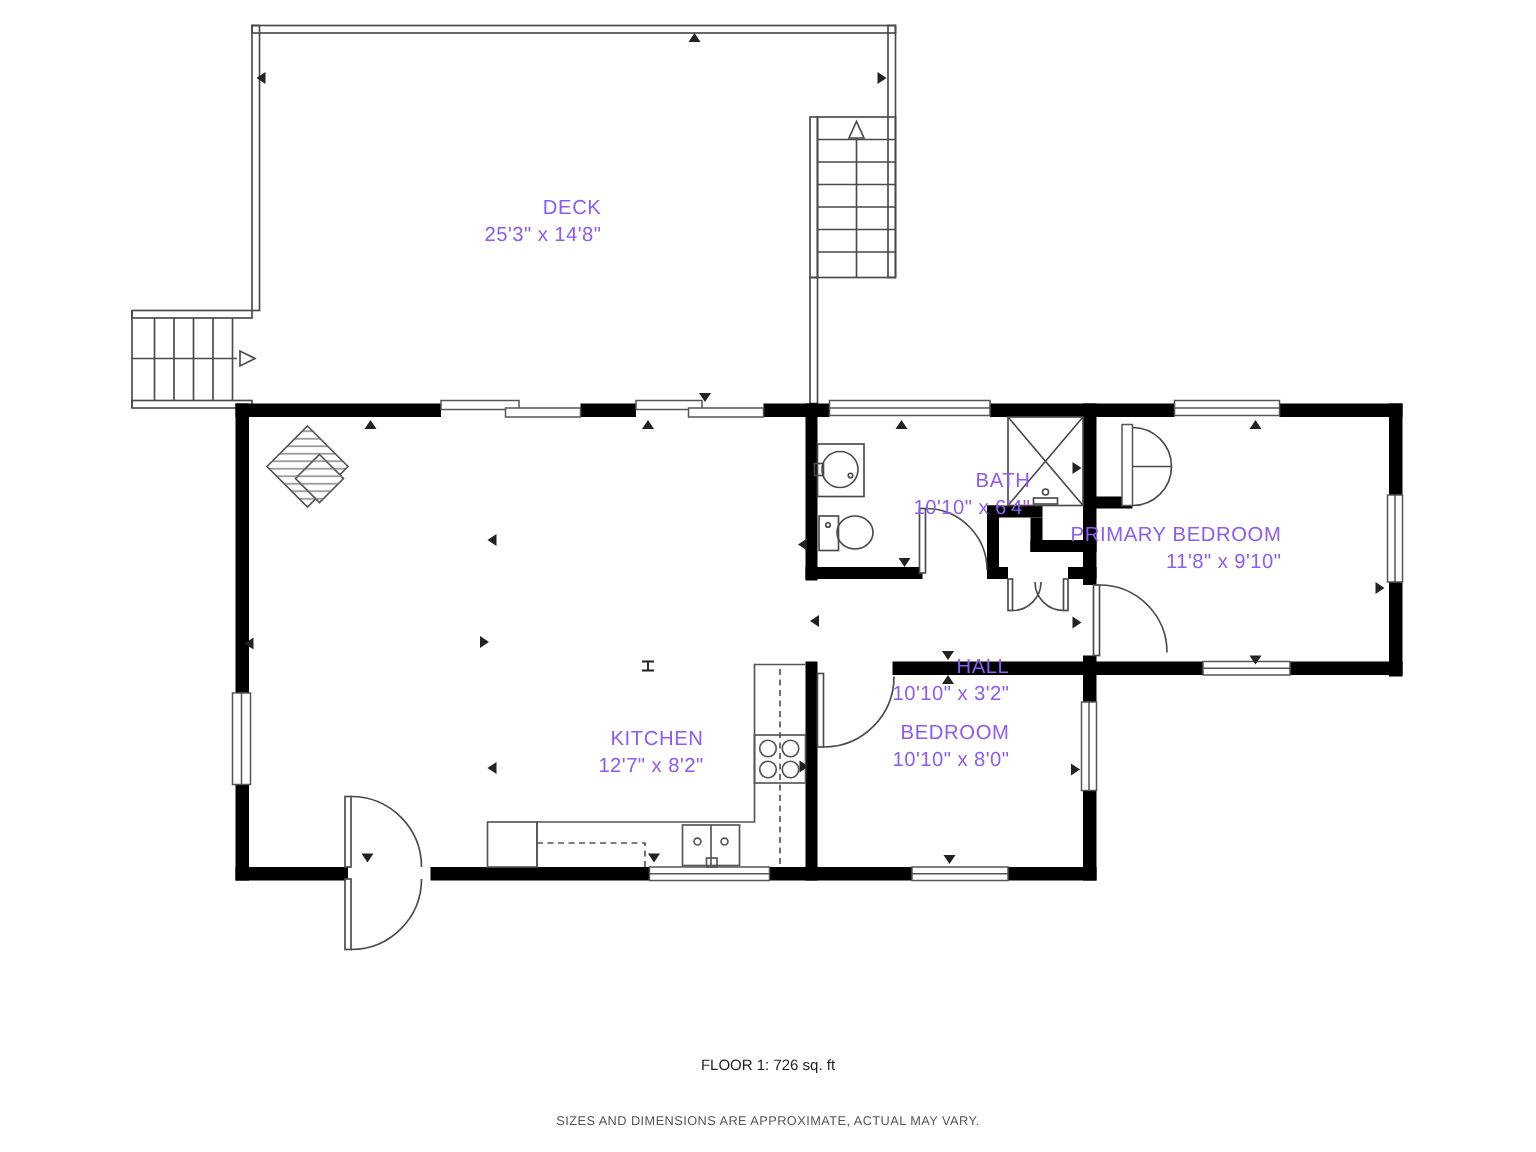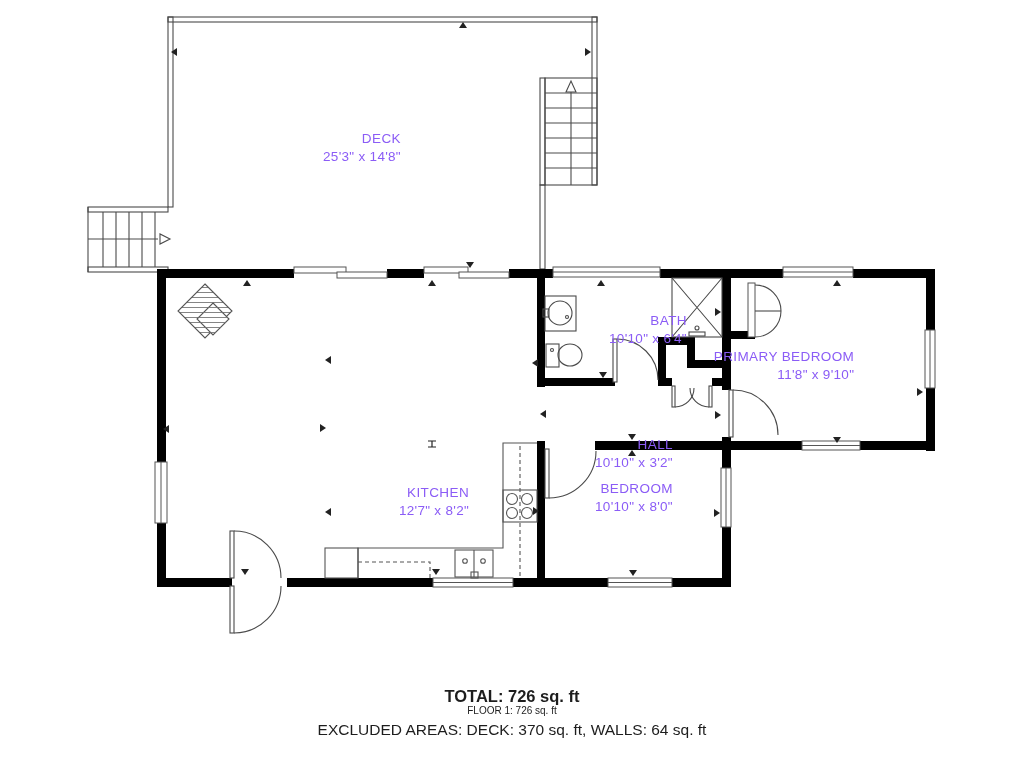--- a/index.html
+++ b/index.html
@@ -270,17 +270,16 @@
   </div>
   <div class="room-label" style="left:784px;top:365px;">
     <span class="rname">PRIMARY BEDROOM</span>
     <span class="rdims">11'8" x 9'10"</span>
   </div>
   <div class="room-label" style="left:634px;top:497px;">
     <span class="rname">BEDROOM</span>
     <span class="rdims">10'10" x 8'0"</span>
   </div>
 
-  <div class="summary sum-total">TOTAL: 726 sq. ft</div>
   <div class="summary sum-floor">FLOOR 1: 726 sq. ft</div>
-  <div class="summary sum-excluded">EXCLUDED AREAS: DECK: 370 sq. ft, WALLS: 64 sq. ft</div>
+  <div class="summary sum-disclaimer">SIZES AND DIMENSIONS ARE APPROXIMATE, ACTUAL MAY VARY.</div>
 
 </div>
 
 </body></html>

